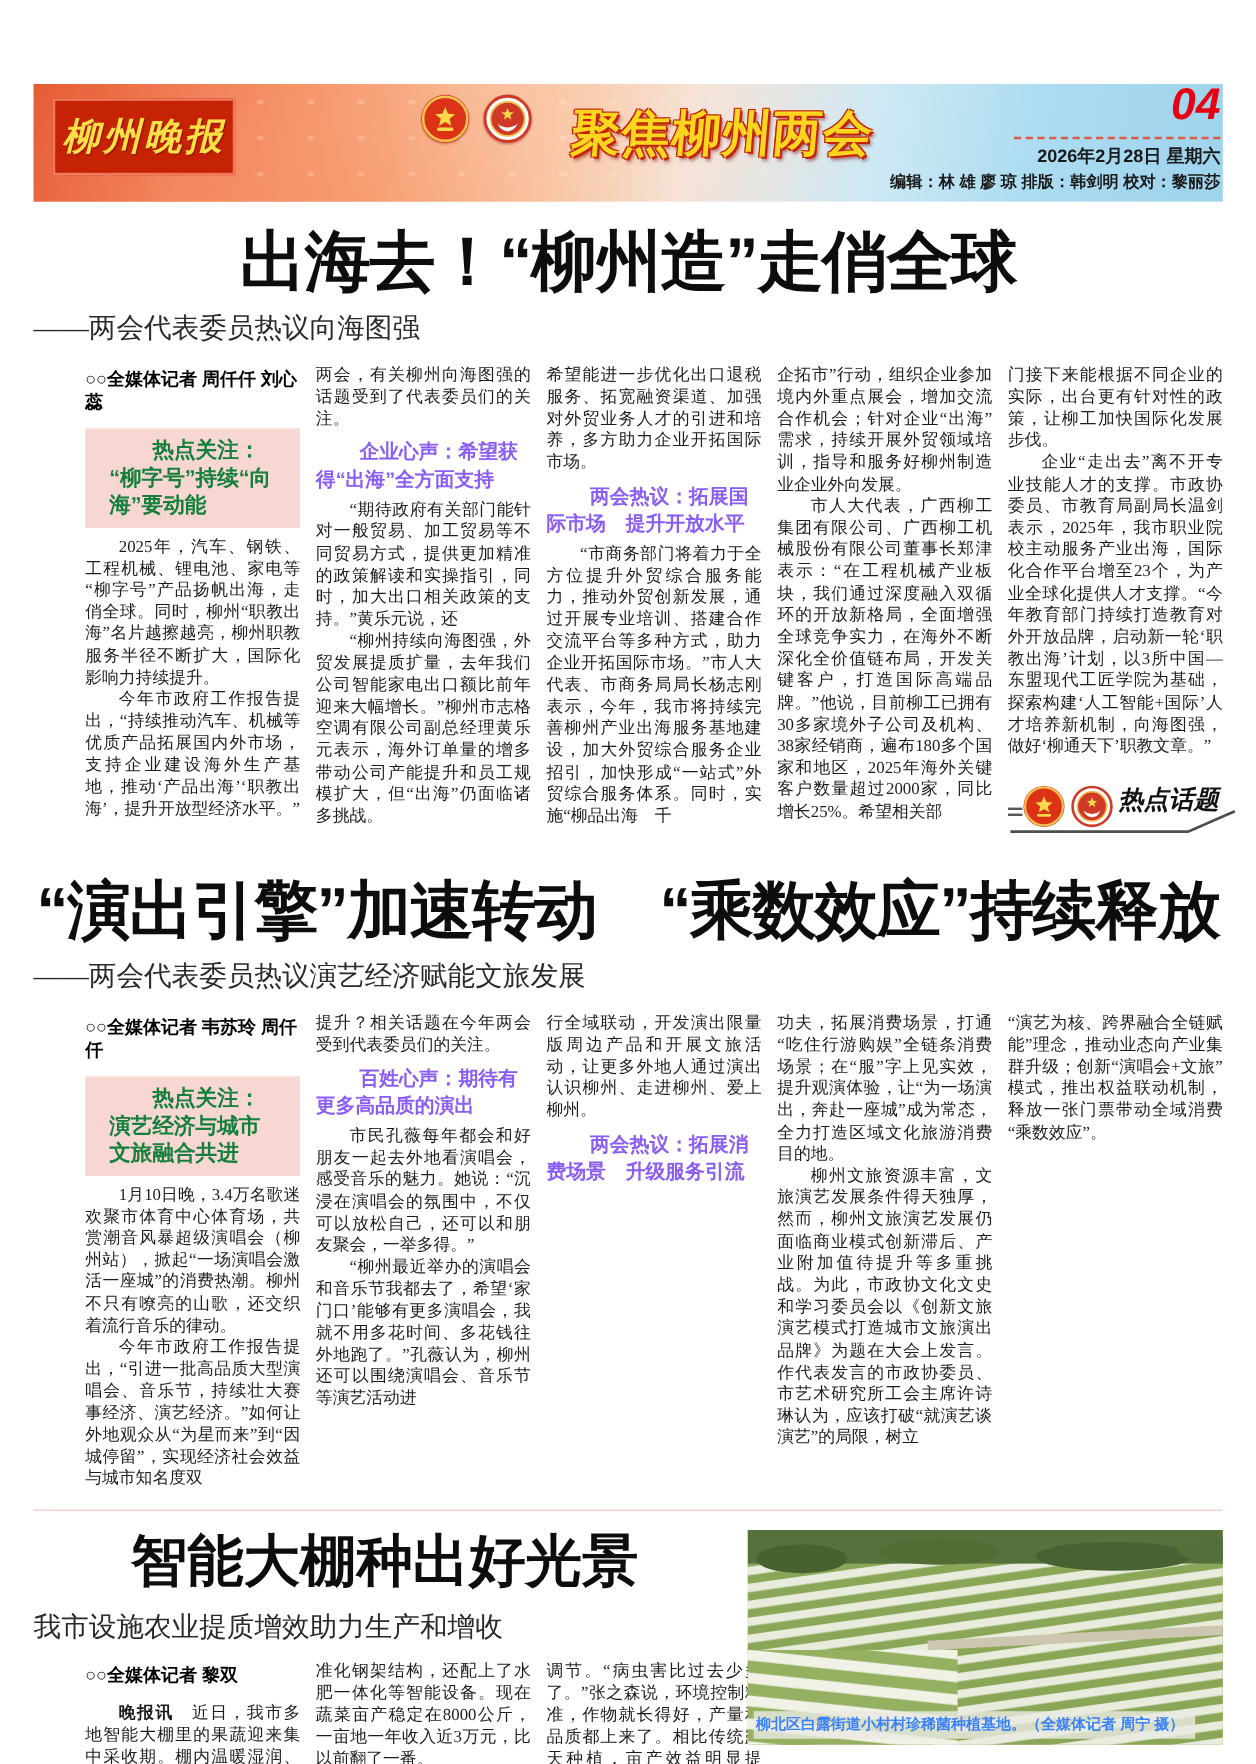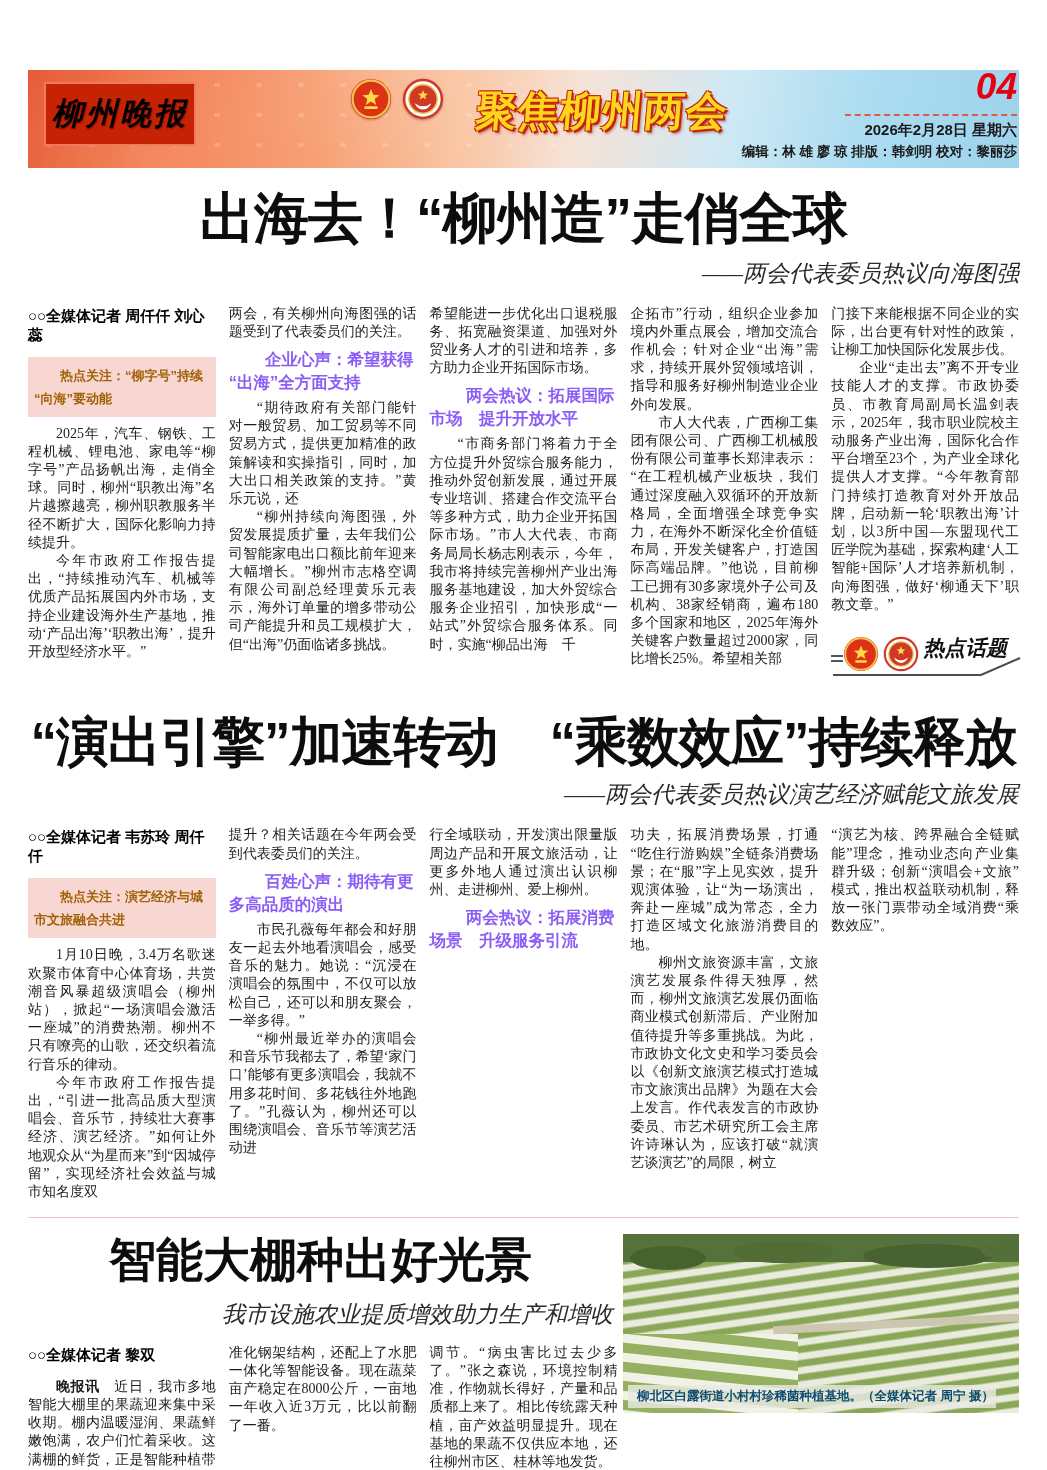--- a/index.html
+++ b/index.html
@@ -22,21 +22,21 @@
     content:""; position:absolute; inset:0;
     background-image:radial-gradient(rgba(255,255,255,.38) 2.5px, transparent 3.5px);
     background-size:42px 30px; opacity:.5;
     -webkit-mask-image:linear-gradient(to right, #000 45%, transparent 75%);
             mask-image:linear-gradient(to right, #000 45%, transparent 75%);
   }
   .logo-box {
     position:absolute; left:16px; top:12px; width:152px; height:64px;
     background:#c62305; border:2px solid #ef7a5d; box-sizing:border-box;
     display:flex; align-items:center; justify-content:center;
-    color:#000000; font-size:31px; font-weight:700; font-style:italic; letter-spacing:3px;
+    color:#fde047; font-size:31px; font-weight:700; font-style:italic; letter-spacing:3px;
     font-family:"Liberation Serif",serif; text-shadow:1px 1px 1px rgba(120,0,0,.6);
   }
   .emblems-row { position:absolute; left:322px; top:8px; display:flex; gap:10px; }
   .emblems-row svg { width:42px; height:42px; filter:drop-shadow(0 1px 1px rgba(120,20,0,.4)); }
   .focus-title {
     position:absolute; left:448px; top:14px;
     font-family:"Liberation Sans","DejaVu Sans",sans-serif;
     font-size:41px; font-weight:900; letter-spacing:1px; transform:skewX(-5deg);
     color:#ffd61f;
     text-shadow:-1px -1px 0 #c32306, 1px -1px 0 #c32306, -1px 1px 0 #c32306,
@@ -54,34 +54,33 @@
     font-family:"Liberation Sans",sans-serif; }
 
   
   .headline {
     text-align:center; font-family:"Liberation Sans","DejaVu Sans",sans-serif;
     font-weight:900; color:#0d0d0d; letter-spacing:-1px; line-height:1.12; margin:0;
   }
   .h-a1 { font-size:55px; margin-top:20px; }
   .h-a2 { font-size:53px; margin-top:34px; }
   .subhead {
-    text-align:right; font-size:23px; color:#2a2a2a; margin:8px 0 0;
+    text-align:left; font-size:23px; color:#2a2a2a; margin:8px 0 0;
     font-family:"Liberation Serif",serif;
-    font-style:italic;
-  }
-  .cols { display:flex; gap:13px; margin-top:16px; }
+  }
+  .cols { display:flex; gap:13px; margin-top:16px;margin-left:43px; }
   .col { flex:1 1 0; min-width:0; }
   .reporter {
     font-family:"Liberation Sans",sans-serif; font-weight:700; font-size:15px;
     color:#000; margin:2px 0 12px;
   }
   .pink-box {
-    background:#f8d7d2; color:#a16207;
+    background:#f8d7d2; color:#15803d;
     font-family:"Liberation Sans",sans-serif; font-weight:700;
-    font-size:13px; line-height:23px; padding:7px 6px; text-indent:2em;
+    font-size:18px; line-height:23px; padding:7px 20px; text-indent:2em;
     margin:0 0 8px;
   }
   .col-h {
     font-family:"Liberation Sans",sans-serif; font-weight:700; color:#8b5cf6;
     font-size:16.5px; line-height:23px; text-indent:2.2em; margin:7px 0 5px;
   }
   .p { margin:0; font-size:14px; line-height:18.2px; text-align:justify; text-indent:2em; }
   .p.cont { text-indent:0; }
   .p .lead-bold { font-family:Liberation Sans, sans-serif; font-weight:700; }
 
@@ -102,21 +101,21 @@
 
   
   .a3 { position:relative; margin-top:0; }
   .a3-head { width:585px; text-align:center; padding-top:16px; }
   .a3-head .headline { font-size:47px; letter-spacing:0; }
   .a3-head .subhead { font-size:23px; margin-top:12px; }
   .a3-photo { position:absolute; top:16px; right:0; width:396px; height:179px; }
   .a3-photo svg.photo { display:block; width:396px; height:179px; }
   .photo-caption {
     position:absolute; left:5px; right:23px; bottom:5px;
-    background:rgba(233,233,226,.82); color:#0c4a6e; text-align:right;
+    background:rgba(233,233,226,.82); color:#3b82f6; text-align:left;
     font-family:"Liberation Sans",sans-serif; font-weight:700; font-size:12.5px;
     line-height:17px; padding:3px 2px;
   }
   .a3 .cols { margin-top:14px; }
   .a3 .col-offset { padding-top:96px; }
 </style>
 </head>
 <body>
 
 <svg width="0" height="0" style="position:absolute" aria-hidden="true">

